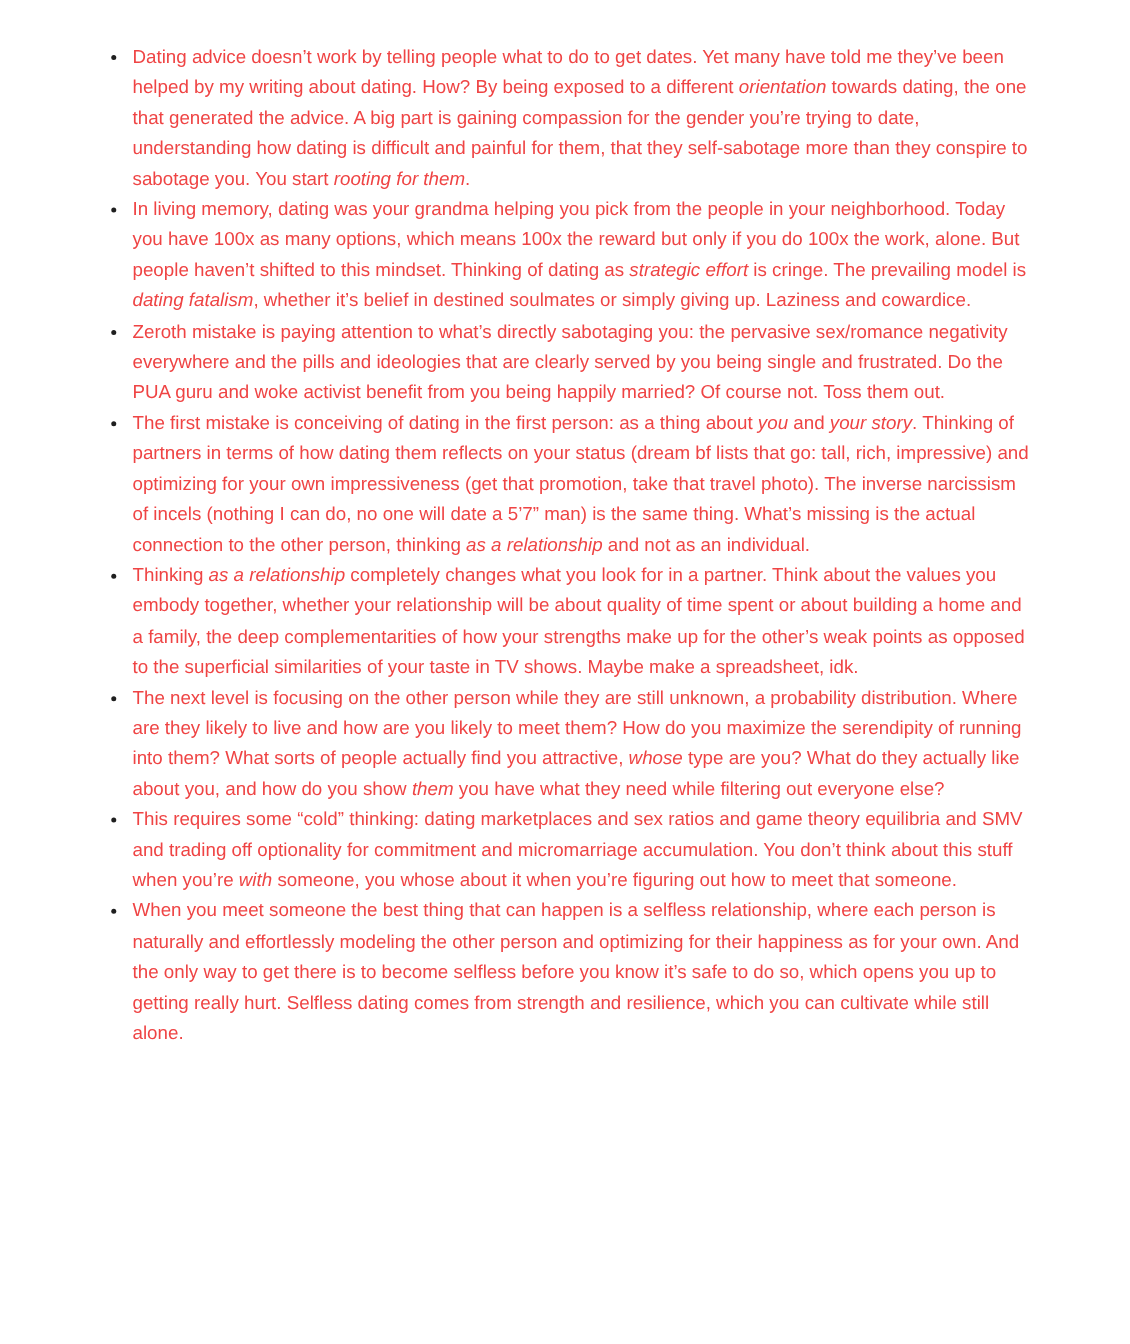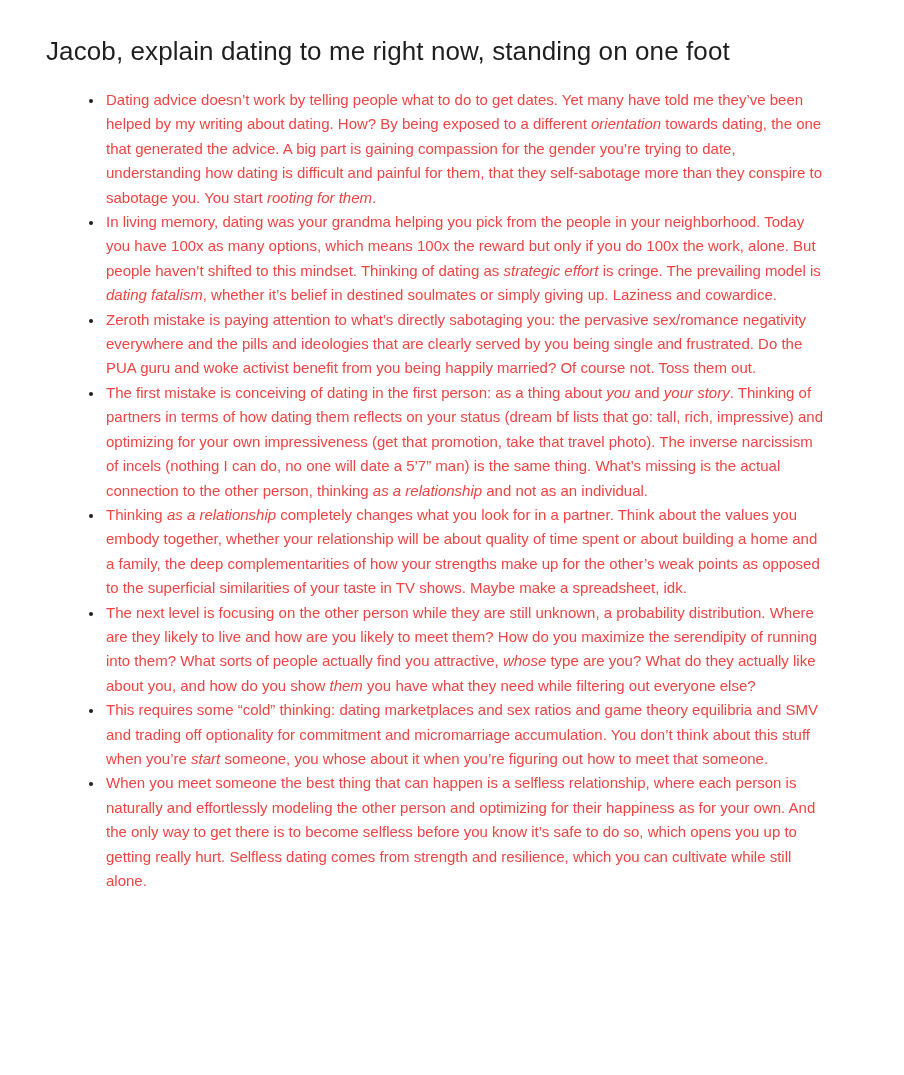--- a/index.html
+++ b/index.html
@@ -40,24 +40,23 @@
     font-size: 13px;
   }
   .em {
     font-style: italic;
   }
 </style>
 </head>
 <body>
 
 <div class="doc">
-  <h1 class="doc-title">Jacob, explain dating to me right now, standing on one foot</h1>
   <ul class="doc-list">
       <li><span>Dating advice doesn’t work by telling people what to do to get dates. Yet many have told me they’ve been helped by my writing about dating. How? By being exposed to a different </span><span class="em">orientation</span><span> towards dating, the one that generated the advice. A big part is gaining compassion for the gender you’re trying to date, understanding how dating is difficult and painful for them, that they self-sabotage more than they conspire to sabotage you. You start </span><span class="em">rooting for them</span><span>.</span></li>
       <li><span>In living memory, dating was your grandma helping you pick from the people in your neighborhood. Today you have 100x as many options, which means 100x the reward but only if you do 100x the work, alone. But people haven’t shifted to this mindset. Thinking of dating as </span><span class="em">strategic effort</span><span> is cringe. The prevailing model is </span><span class="em">dating fatalism</span><span>, whether it’s belief in destined soulmates or simply giving up. Laziness and cowardice.</span></li>
       <li><span>Zeroth mistake is paying attention to what’s directly sabotaging you: the pervasive sex/romance negativity everywhere and the pills and ideologies that are clearly served by you being single and frustrated. Do the PUA guru and woke activist benefit from you being happily married? Of course not. Toss them out.</span></li>
       <li><span>The first mistake is conceiving of dating in the first person: as a thing about </span><span class="em">you</span><span> and </span><span class="em">your story</span><span>. Thinking of partners in terms of how dating them reflects on your status (dream bf lists that go: tall, rich, impressive) and optimizing for your own impressiveness (get that promotion, take that travel photo). The inverse narcissism of incels (nothing I can do, no one will date a 5’7” man) is the same thing. What’s missing is the actual connection to the other person, thinking </span><span class="em">as a relationship</span><span> and not as an individual.</span></li>
       <li><span>Thinking </span><span class="em">as a relationship</span><span> completely changes what you look for in a partner. Think about the values you embody together, whether your relationship will be about quality of time spent or about building a home and a family, the deep complementarities of how your strengths make up for the other’s weak points as opposed to the superficial similarities of your taste in TV shows. Maybe make a spreadsheet, idk.</span></li>
       <li><span>The next level is focusing on the other person while they are still unknown, a probability distribution. Where are they likely to live and how are you likely to meet them? How do you maximize the serendipity of running into them? What sorts of people actually find you attractive, </span><span class="em">whose</span><span> type are you? What do they actually like about you, and how do you show </span><span class="em">them</span><span> you have what they need while filtering out everyone else?</span></li>
-      <li><span>This requires some “cold” thinking: dating marketplaces and sex ratios and game theory equilibria and SMV and trading off optionality for commitment and micromarriage accumulation. You don’t think about this stuff when you’re </span><span class="em">start</span><span> someone, you whose about it when you’re figuring out how to meet that someone.</span></li>
+      <li><span>This requires some “cold” thinking: dating marketplaces and sex ratios and game theory equilibria and SMV and trading off optionality for commitment and micromarriage accumulation. You don’t think about this stuff when you’re </span><span class="em">with</span><span> someone, you whose about it when you’re figuring out how to meet that someone.</span></li>
       <li><span>When you meet someone the best thing that can happen is a selfless relationship, where each person is naturally and effortlessly modeling the other person and optimizing for their happiness as for your own. And the only way to get there is to become selfless before you know it’s safe to do so, which opens you up to getting really hurt. Selfless dating comes from strength and resilience, which you can cultivate while still alone.</span></li>
     </ul>
 </div>
 
 </body></html>

